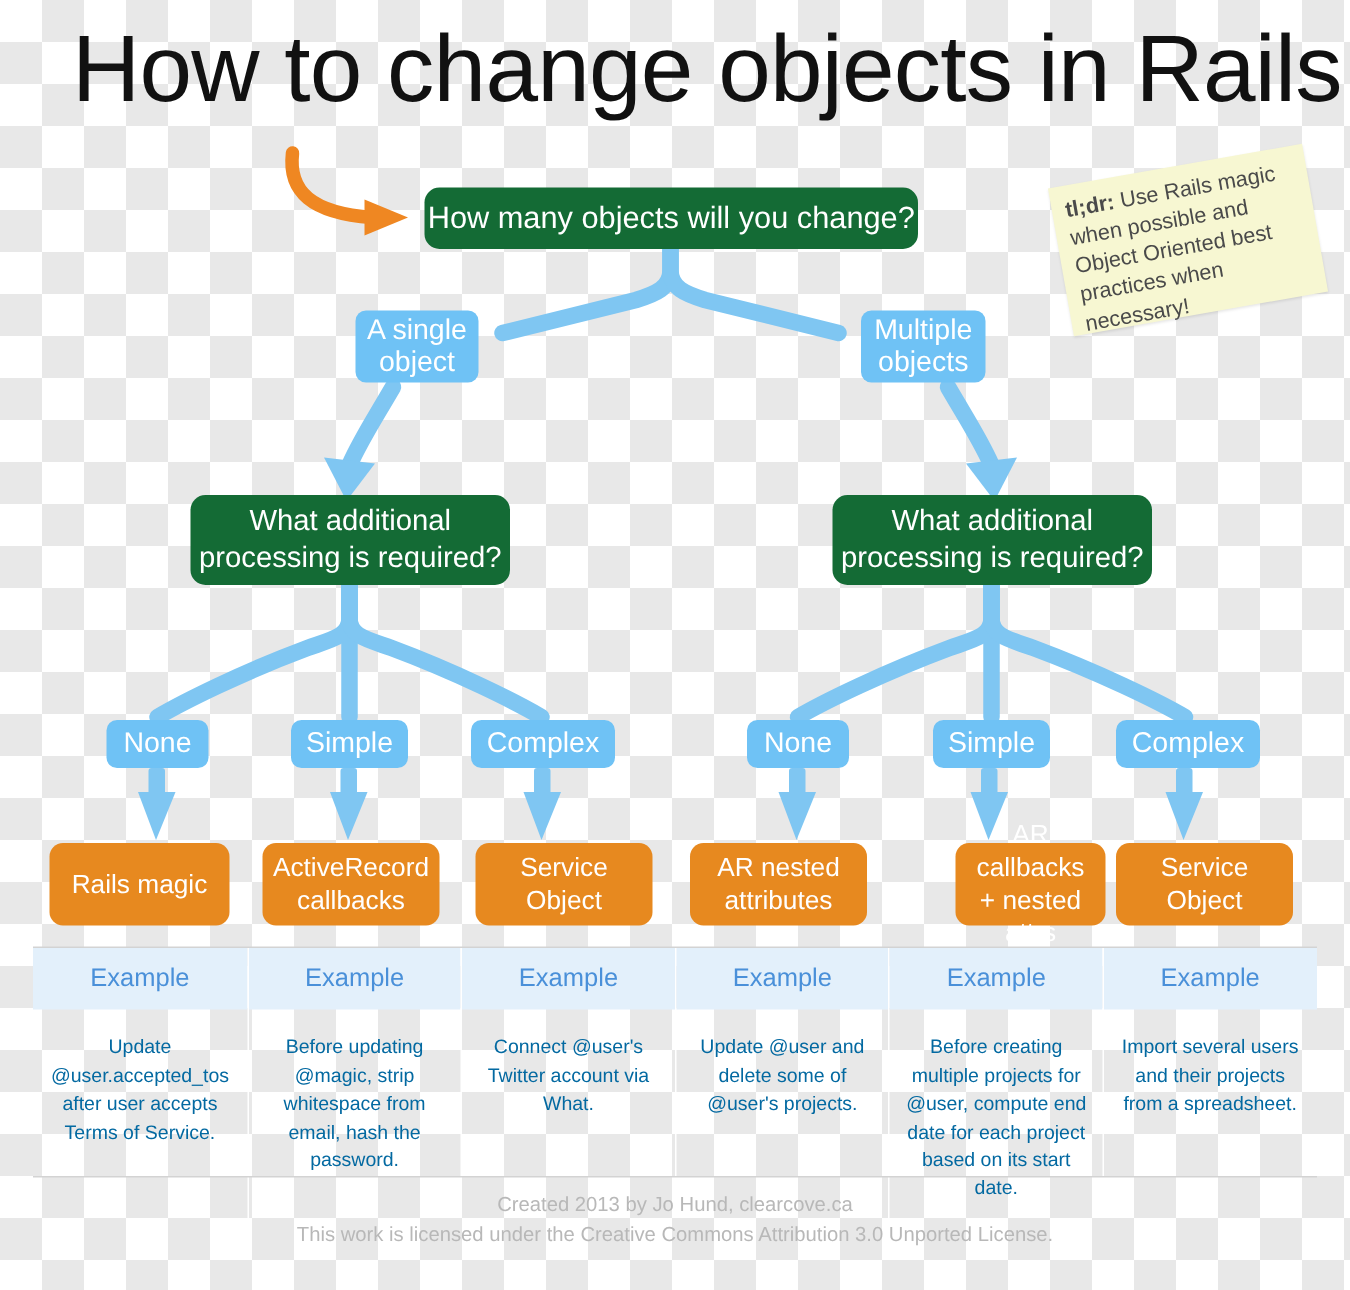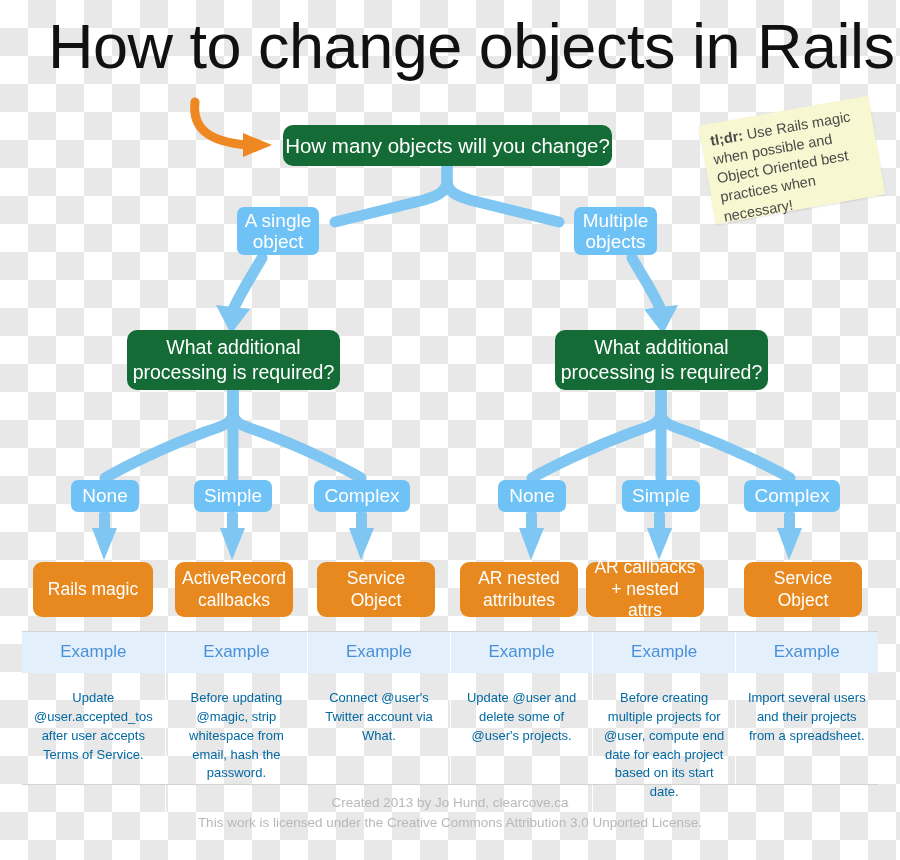--- a/index.html
+++ b/index.html
@@ -116,21 +116,21 @@
   .result {
     height: 55px;
     font-size: 17.5px;
     line-height: 1.25;
     padding: 0 6px;
   }
   #res-1 { left: 33px;  top: 562px; width: 120px; }
   #res-2 { left: 175px; top: 562px; width: 118px; }
   #res-3 { left: 317px; top: 562px; width: 118px; }
   #res-4 { left: 460px; top: 562px; width: 118px; }
-  #res-5 { left: 586px; top: 562px; width: 118px; }
+  #res-5 { left: 637px; top: 562px; width: 100px; }
   #res-6 { left: 744px; top: 562px; width: 118px; }
 
   
   #table {
     position: absolute;
     left: 22px;
     top: 632px;
     width: 856px;
     display: flex;
   }

